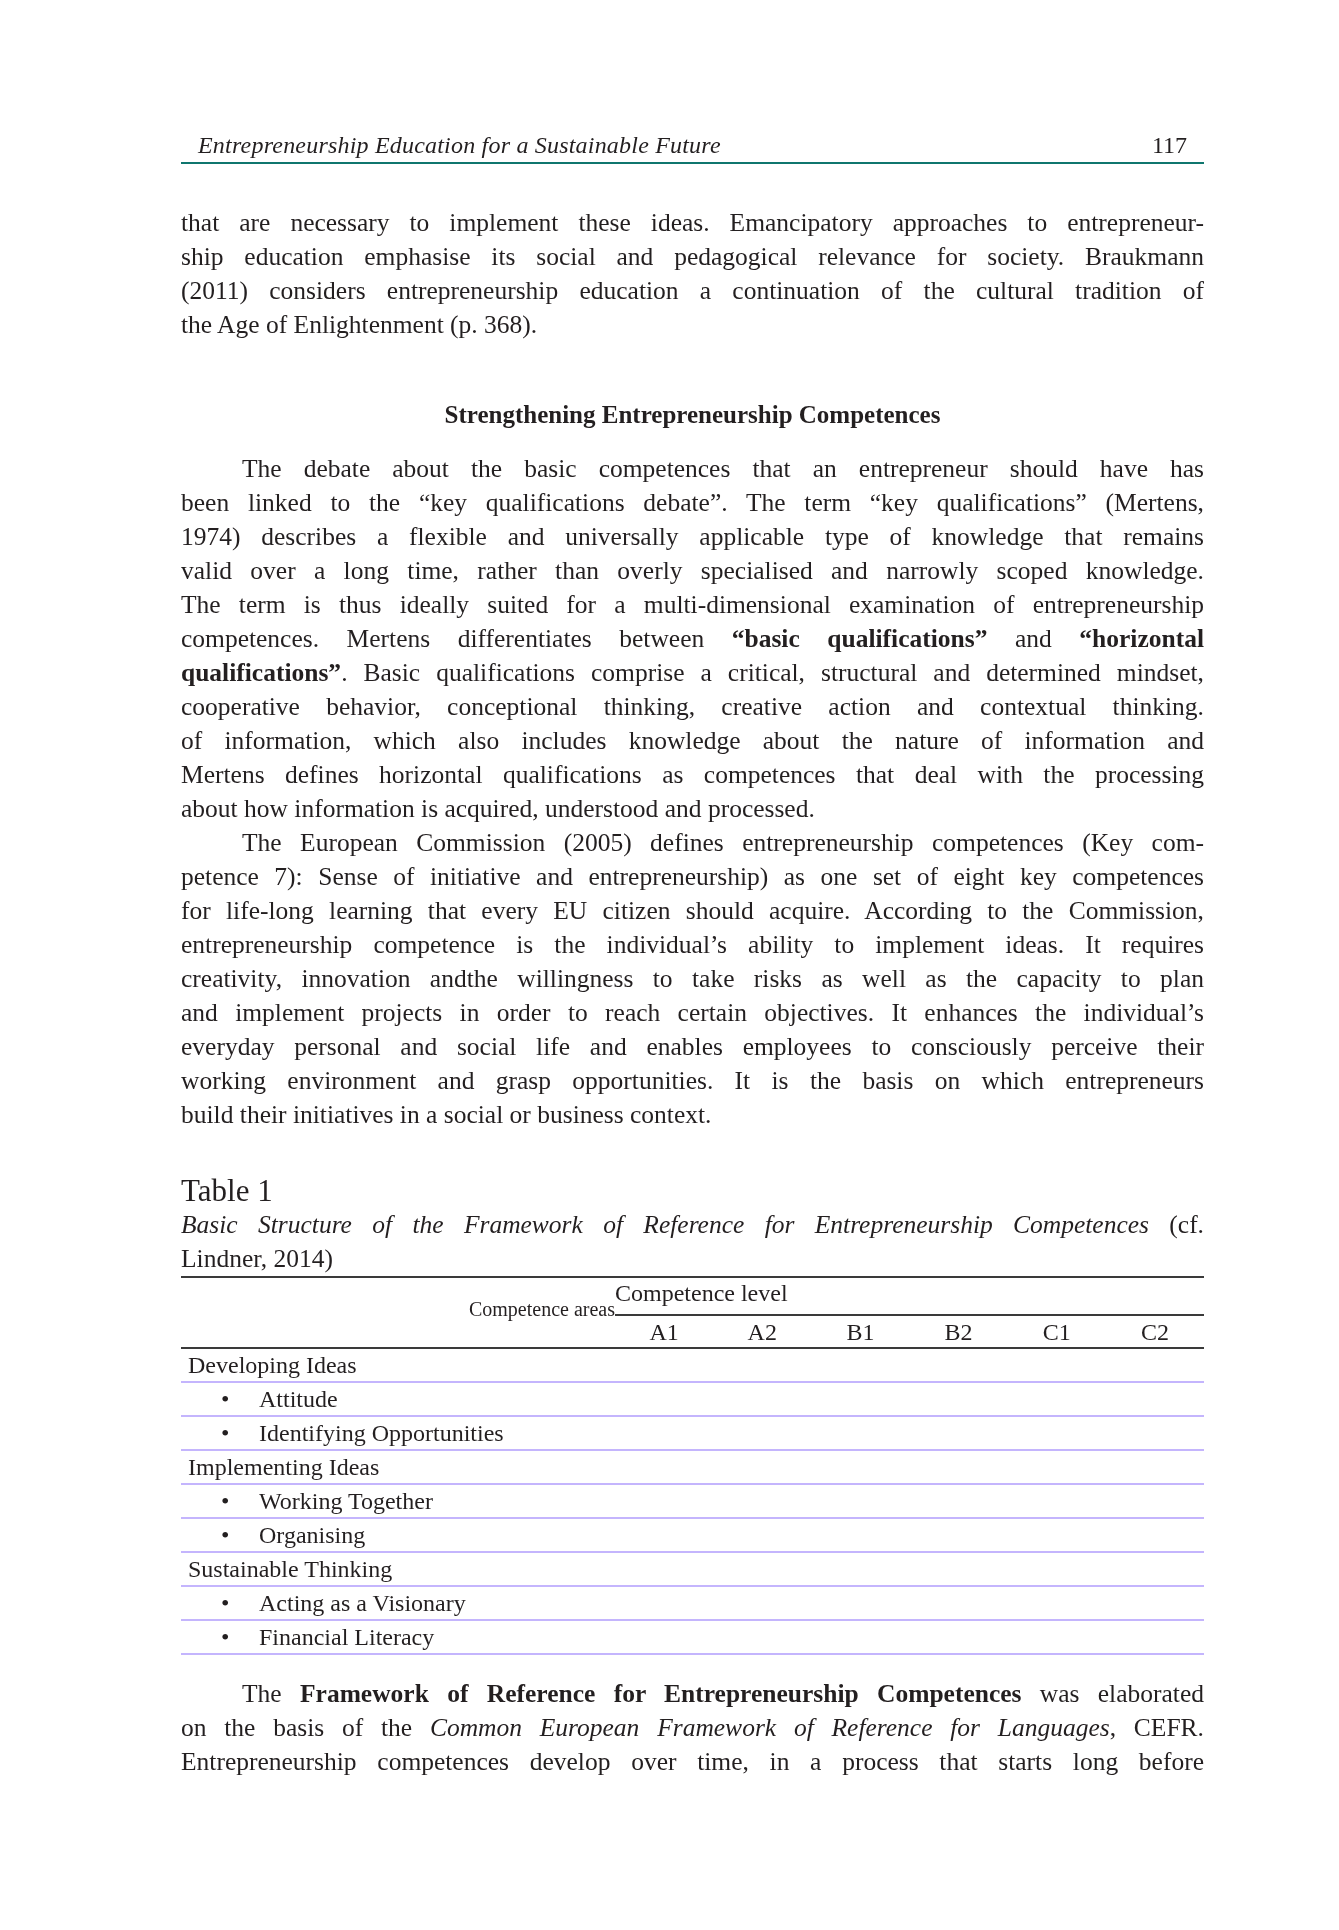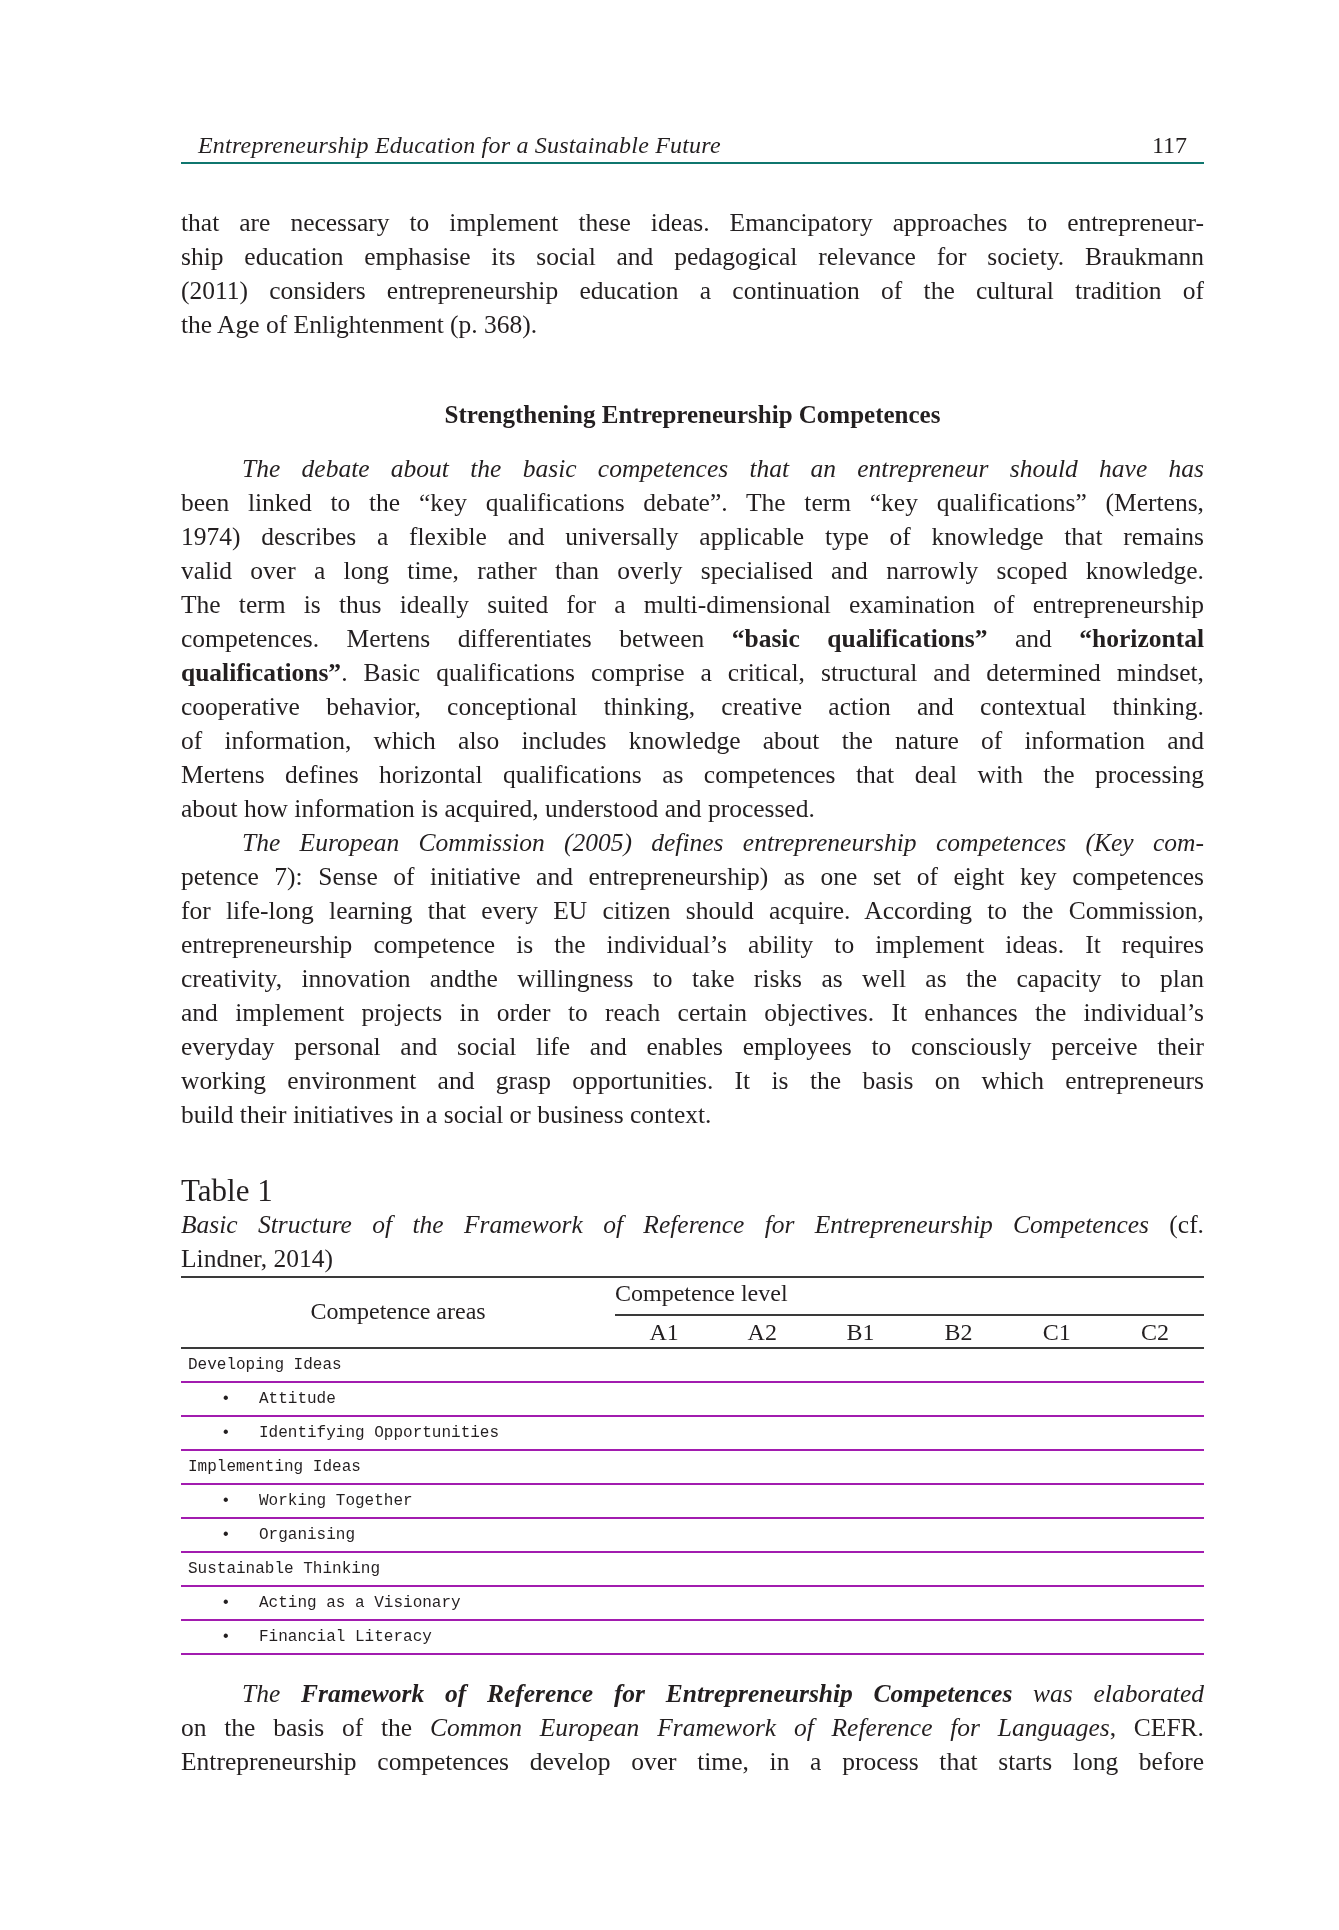--- a/index.html
+++ b/index.html
@@ -9,41 +9,41 @@
 
     .running-head { position: absolute; top: 128px; left: 0; width: 1023px; height: 34px;
                     border-bottom: 2px solid #0f766e; }
     .running-title { position: absolute; left: 17px; top: 4px; font-style: italic; font-size: 24px; letter-spacing: 0.2px; }
     .page-number { position: absolute; right: 17px; top: 4px; font-size: 24px; }
 
     .para { position: absolute; left: 0; width: 1023px; font-size: 25.5px; line-height: 34px;
             text-align: justify; text-align-last: auto; margin: 0; }
     .para .line { display: block; text-align: justify; text-align-last: justify; white-space: nowrap; height: 34px; }
     .para .line.last { text-align-last: left; }
-    .indent { padding-left: 61px; font-style: italic; }
+    .indent { padding-left: 61px; }
 
     .section-heading { position: absolute; top: 401px; left: 0; width: 1023px; text-align: center;
                        font-weight: bold; font-size: 25px; }
 
     .table-label { position: absolute; left: 0; top: 1174px; font-size: 31px; line-height: 34px; }
     .table-caption { position: absolute; left: 0; top: 1208px; width: 1023px; font-size: 25.5px; line-height: 34px; }
     .table-caption .l1 { display:block; white-space: nowrap; text-align: justify; text-align-last: justify; }
     .table-caption i { font-style: italic; }
 
     .tbl { position: absolute; left: 0; top: 1276px; width: 1023px; }
     .tbl .top-rule { position: absolute; left: 0; top: 0; width: 1023px; height: 0; border-top: 2px solid #3a3a3a; }
     .tbl .head-area { position: absolute; left: 0; top: 2px; width: 1023px; height: 70px; }
-    .tbl .areas-head { position: absolute; left: 0; top: 20px; width: 434px; text-align: center; font-size: 24px; }
+    .tbl .areas-head { position: absolute; left: 0; top: 20px; width: 434px; text-align: right; font-size: 20px; }
     .tbl .level-head { position: absolute; left: 434px; top: 2px; width: 589px; text-align: left; font-size: 24px; }
     .tbl .mid-rule { position: absolute; left: 434px; top: 36px; width: 589px; border-top: 2px solid #3a3a3a; }
     .tbl .levels { position: absolute; left: 434px; top: 38px; width: 589px; display: flex; }
     .tbl .levels span { flex: 1; text-align: center; font-size: 24px; line-height: 32px; }
     .tbl .head-rule { position: absolute; left: 0; top: 71px; width: 1023px; border-top: 2px solid #3a3a3a; }
     .tbl .rows { position: absolute; left: 0; top: 73px; width: 1023px; }
-    .tbl .row { height: 32px; border-bottom: 2px solid #a21caf; position: relative; font-size: 16px; line-height: 32px; font-family: Liberation Mono, monospace; }
+    .tbl .row { height: 32px; border-bottom: 2px solid #c4b5fd; position: relative; font-size: 24px; line-height: 32px; }
     .tbl .row .group-label { position: absolute; left: 7px; top: 0; }
     .tbl .row .bullet { position: absolute; left: 40px; top: 0; }
     .tbl .row .item-label { position: absolute; left: 78px; top: 0; }
     b { font-weight: bold; }
     i { font-style: italic; }
   </style>
 </head>
 <body>
 
 <div class="page">

